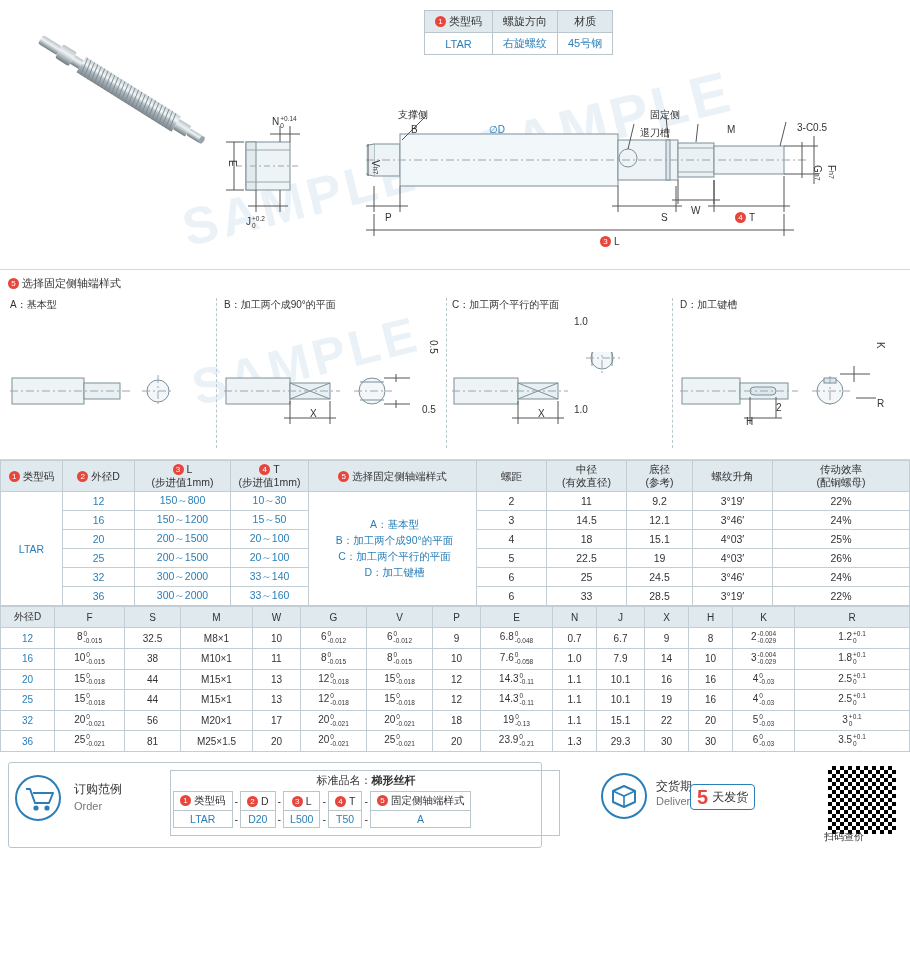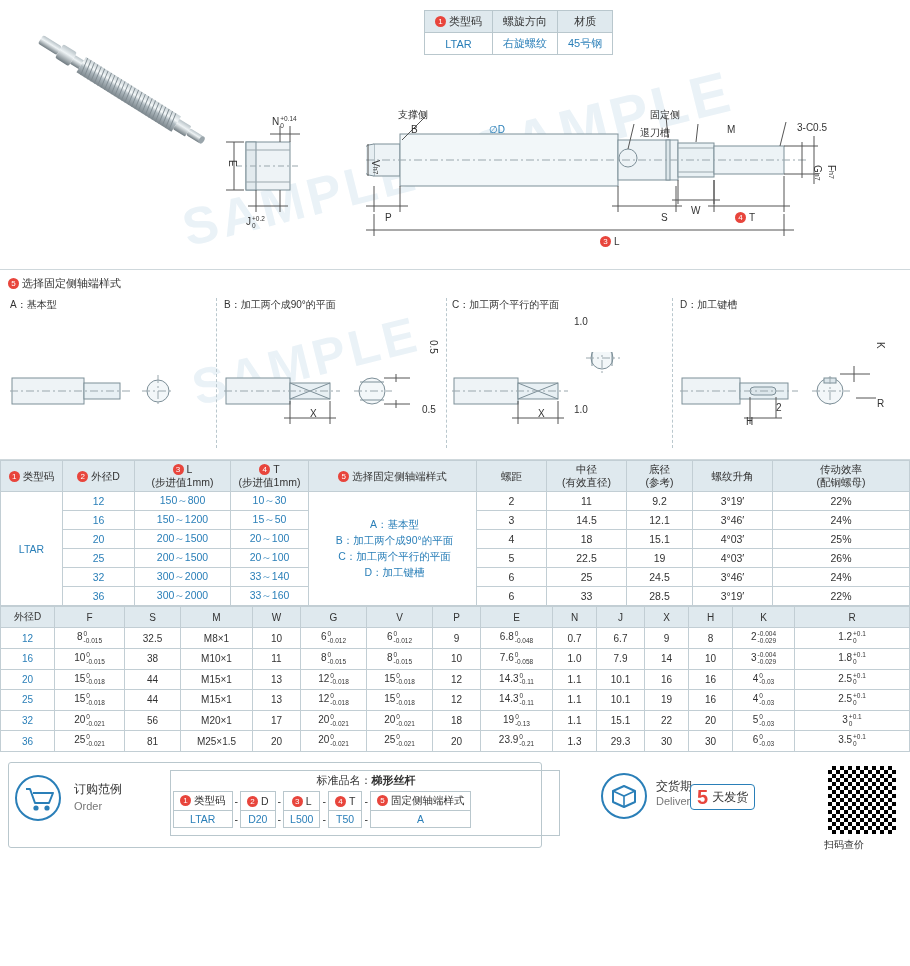--- a/index.html
+++ b/index.html
@@ -80,21 +80,21 @@
   .order-lbl .en { color:#777; font-size:11px; }
   .inner-box { position:absolute; left:142px; top:12px; width:390px; height:66px; border:1px solid #b9c7cd;margin-left:28px; }
   .std-name { position:absolute; left:0; top:2px; width:390px; text-align:center; font-size:11px; }
   .std-name b { color:#333; }
   table.ordertab { border-collapse:collapse; position:absolute; left:2px; top:20px; font-size:10.5px; }
   table.ordertab td { border:1px solid #b9c7cd; padding:2px 6px; text-align:center; }
   table.ordertab td.dash { border:none; padding:0 2px; }
   .delivery { position:absolute; left:600px; top:14px; }
   .qrbox { position:absolute; left:828px; top:8px; width:68px; height:68px; background:
      repeating-conic-gradient(#000 0% 25%, #fff 0% 50%) 0 0/8px 8px; }
-  .qr-cap { position:absolute; left:824px; top:80px; font-size:10px; color:#333; }
+  .qr-cap { position:absolute; left:824px; top:72px; font-size:10px; color:#333; }
   .days-badge {
     position:absolute; left:690px; top:26px; border:1px solid #2a7fb8; border-radius:4px;
     height:26px; padding:0 6px; display:flex; align-items:center; gap:4px; background:#fff;
   }
   .days-num { color:#e8453c; font-size:20px; font-weight:bold; }
   .days-txt { font-size:12px; color:#333; }
 </style>
 </head>
 <body>
 

